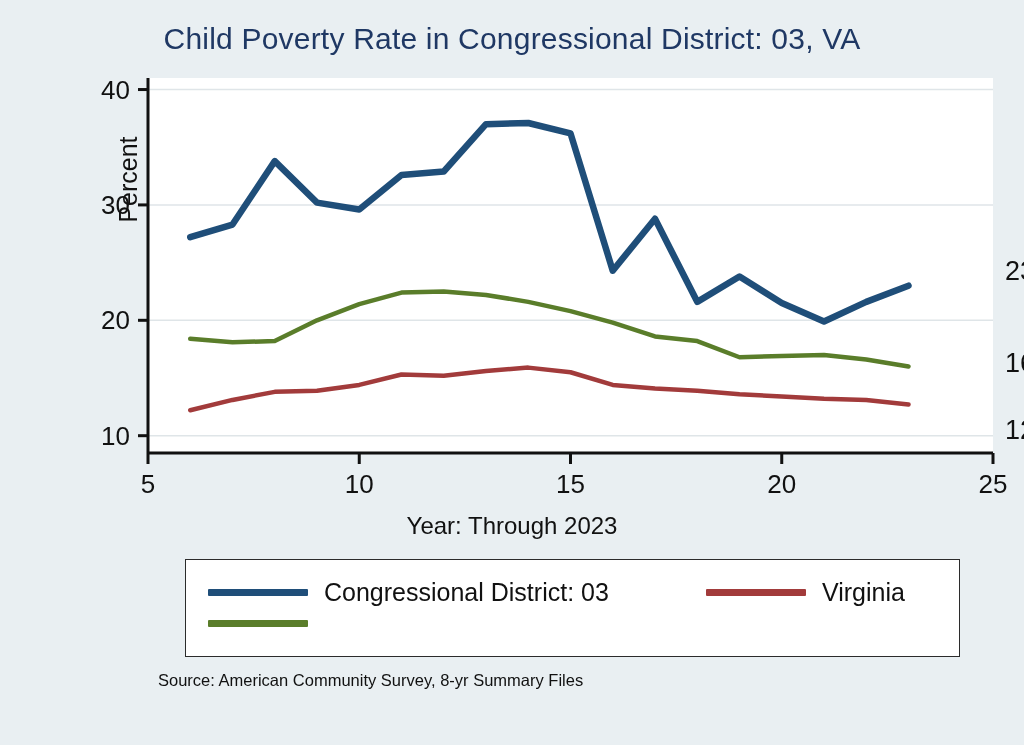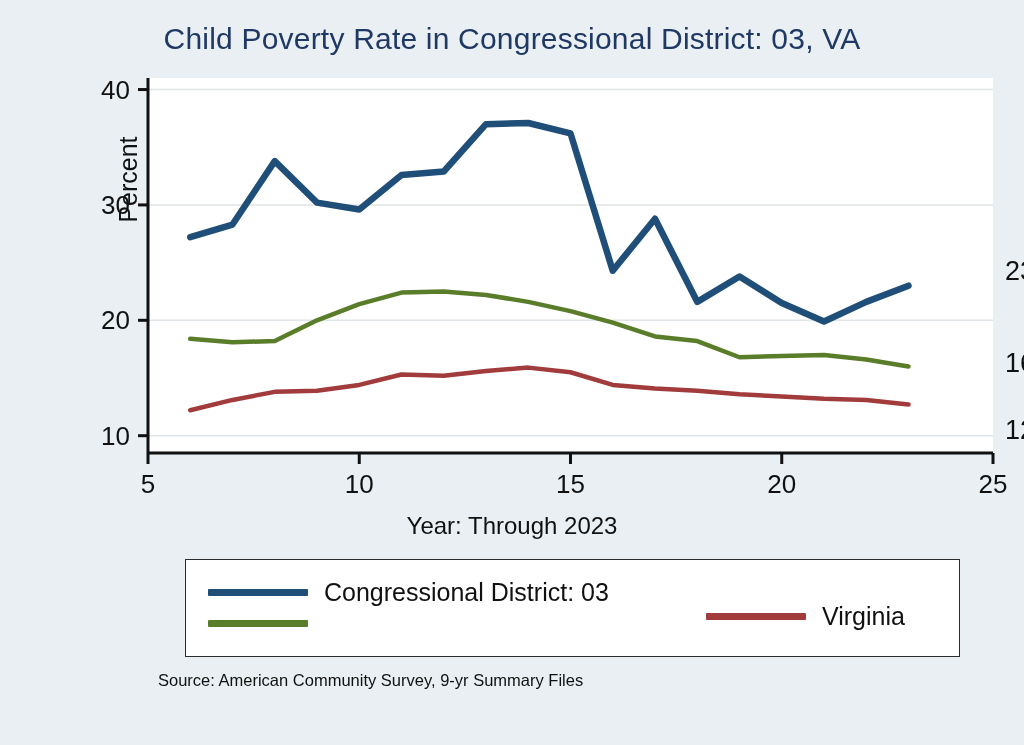--- a/index.html
+++ b/index.html
@@ -158,26 +158,26 @@
       </g>
   </svg>
 
   <div class="x-axis-label">Year: Through 2023</div>
 
   <div class="legend-box">
     <div class="legend-row" style="left:22px; top:18px;">
       <span class="legend-swatch" style="background:#1f4e79"></span>
       <span class="legend-label">Congressional District:  03</span>
     </div>
-    <div class="legend-row" style="left:520px; top:18px;margin-top:24px;">
+    <div class="legend-row" style="left:520px; top:18px;">
       <span class="legend-swatch" style="background:#a23b3b"></span>
       <span class="legend-label">Virginia</span>
     </div>
     <div class="legend-row" style="left:22px; top:60px;">
       <span class="legend-swatch" style="background:#5a7d2a"></span>
     </div>
   </div>
 
   <div class="source-block">
-    <div>Source: American Community Survey, 9-yr Summary Files</div>
+    <div>Source: American Community Survey, 8-yr Summary Files</div>
   </div>
 
 </div>
 
 </body></html>

